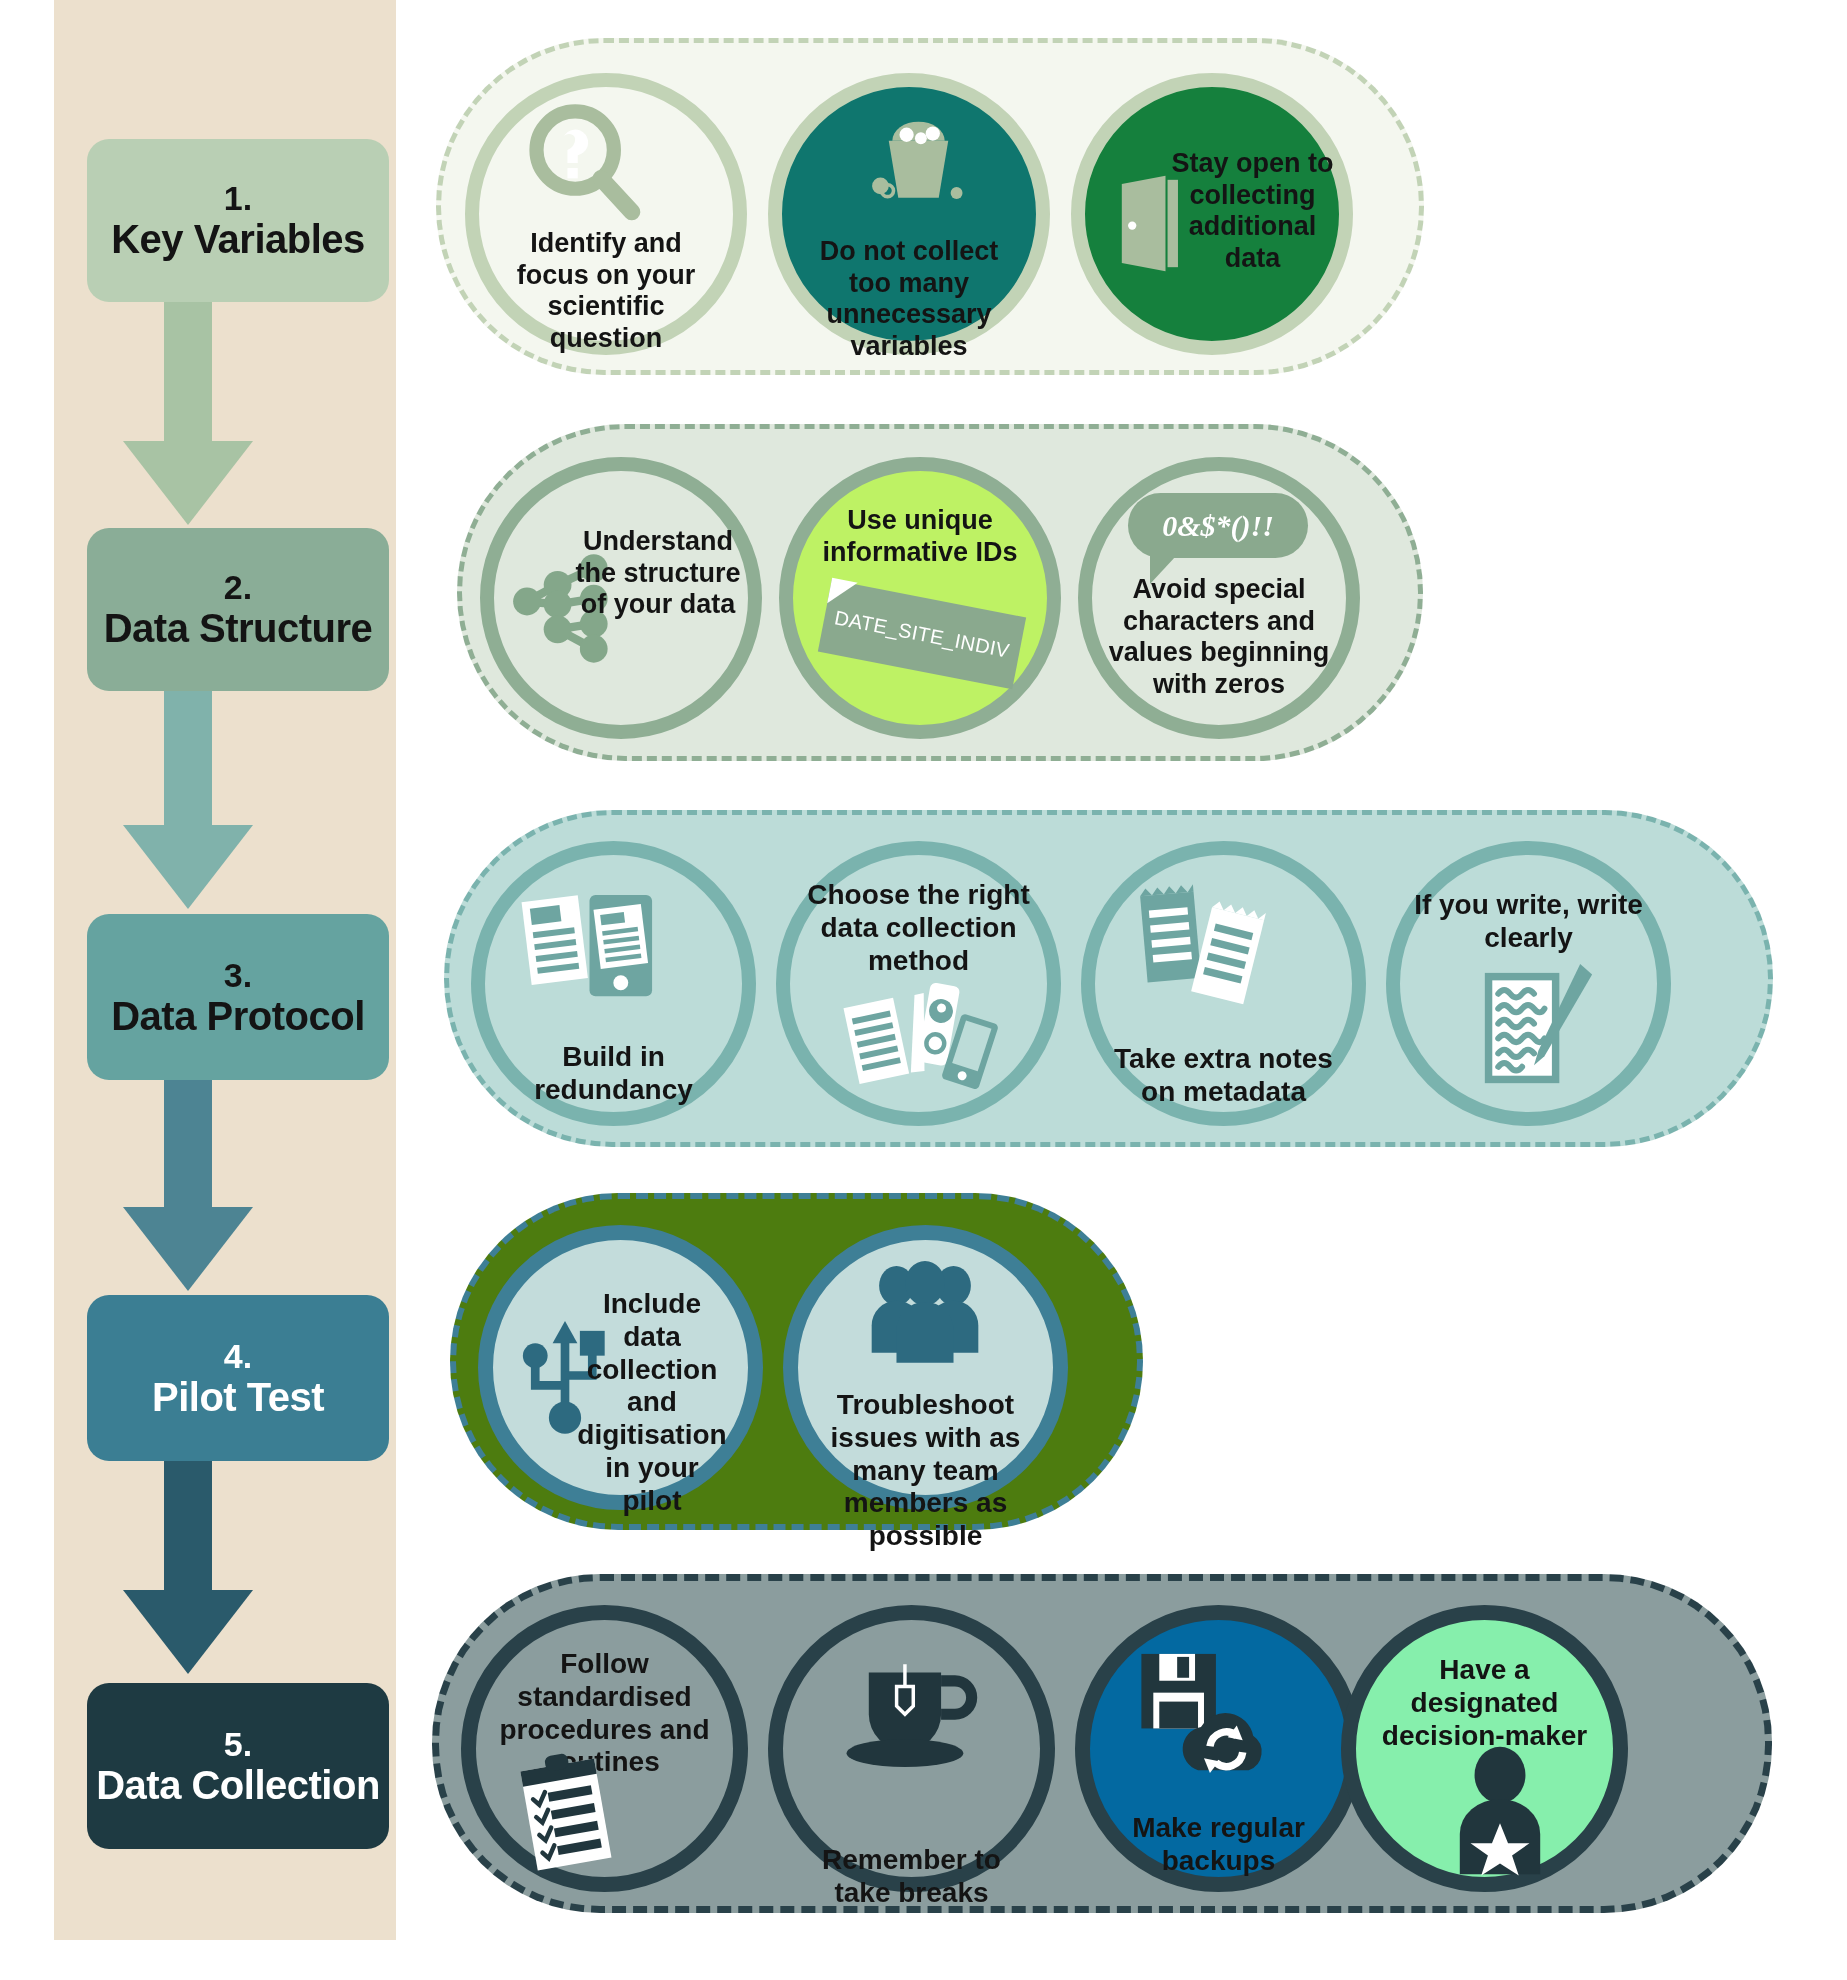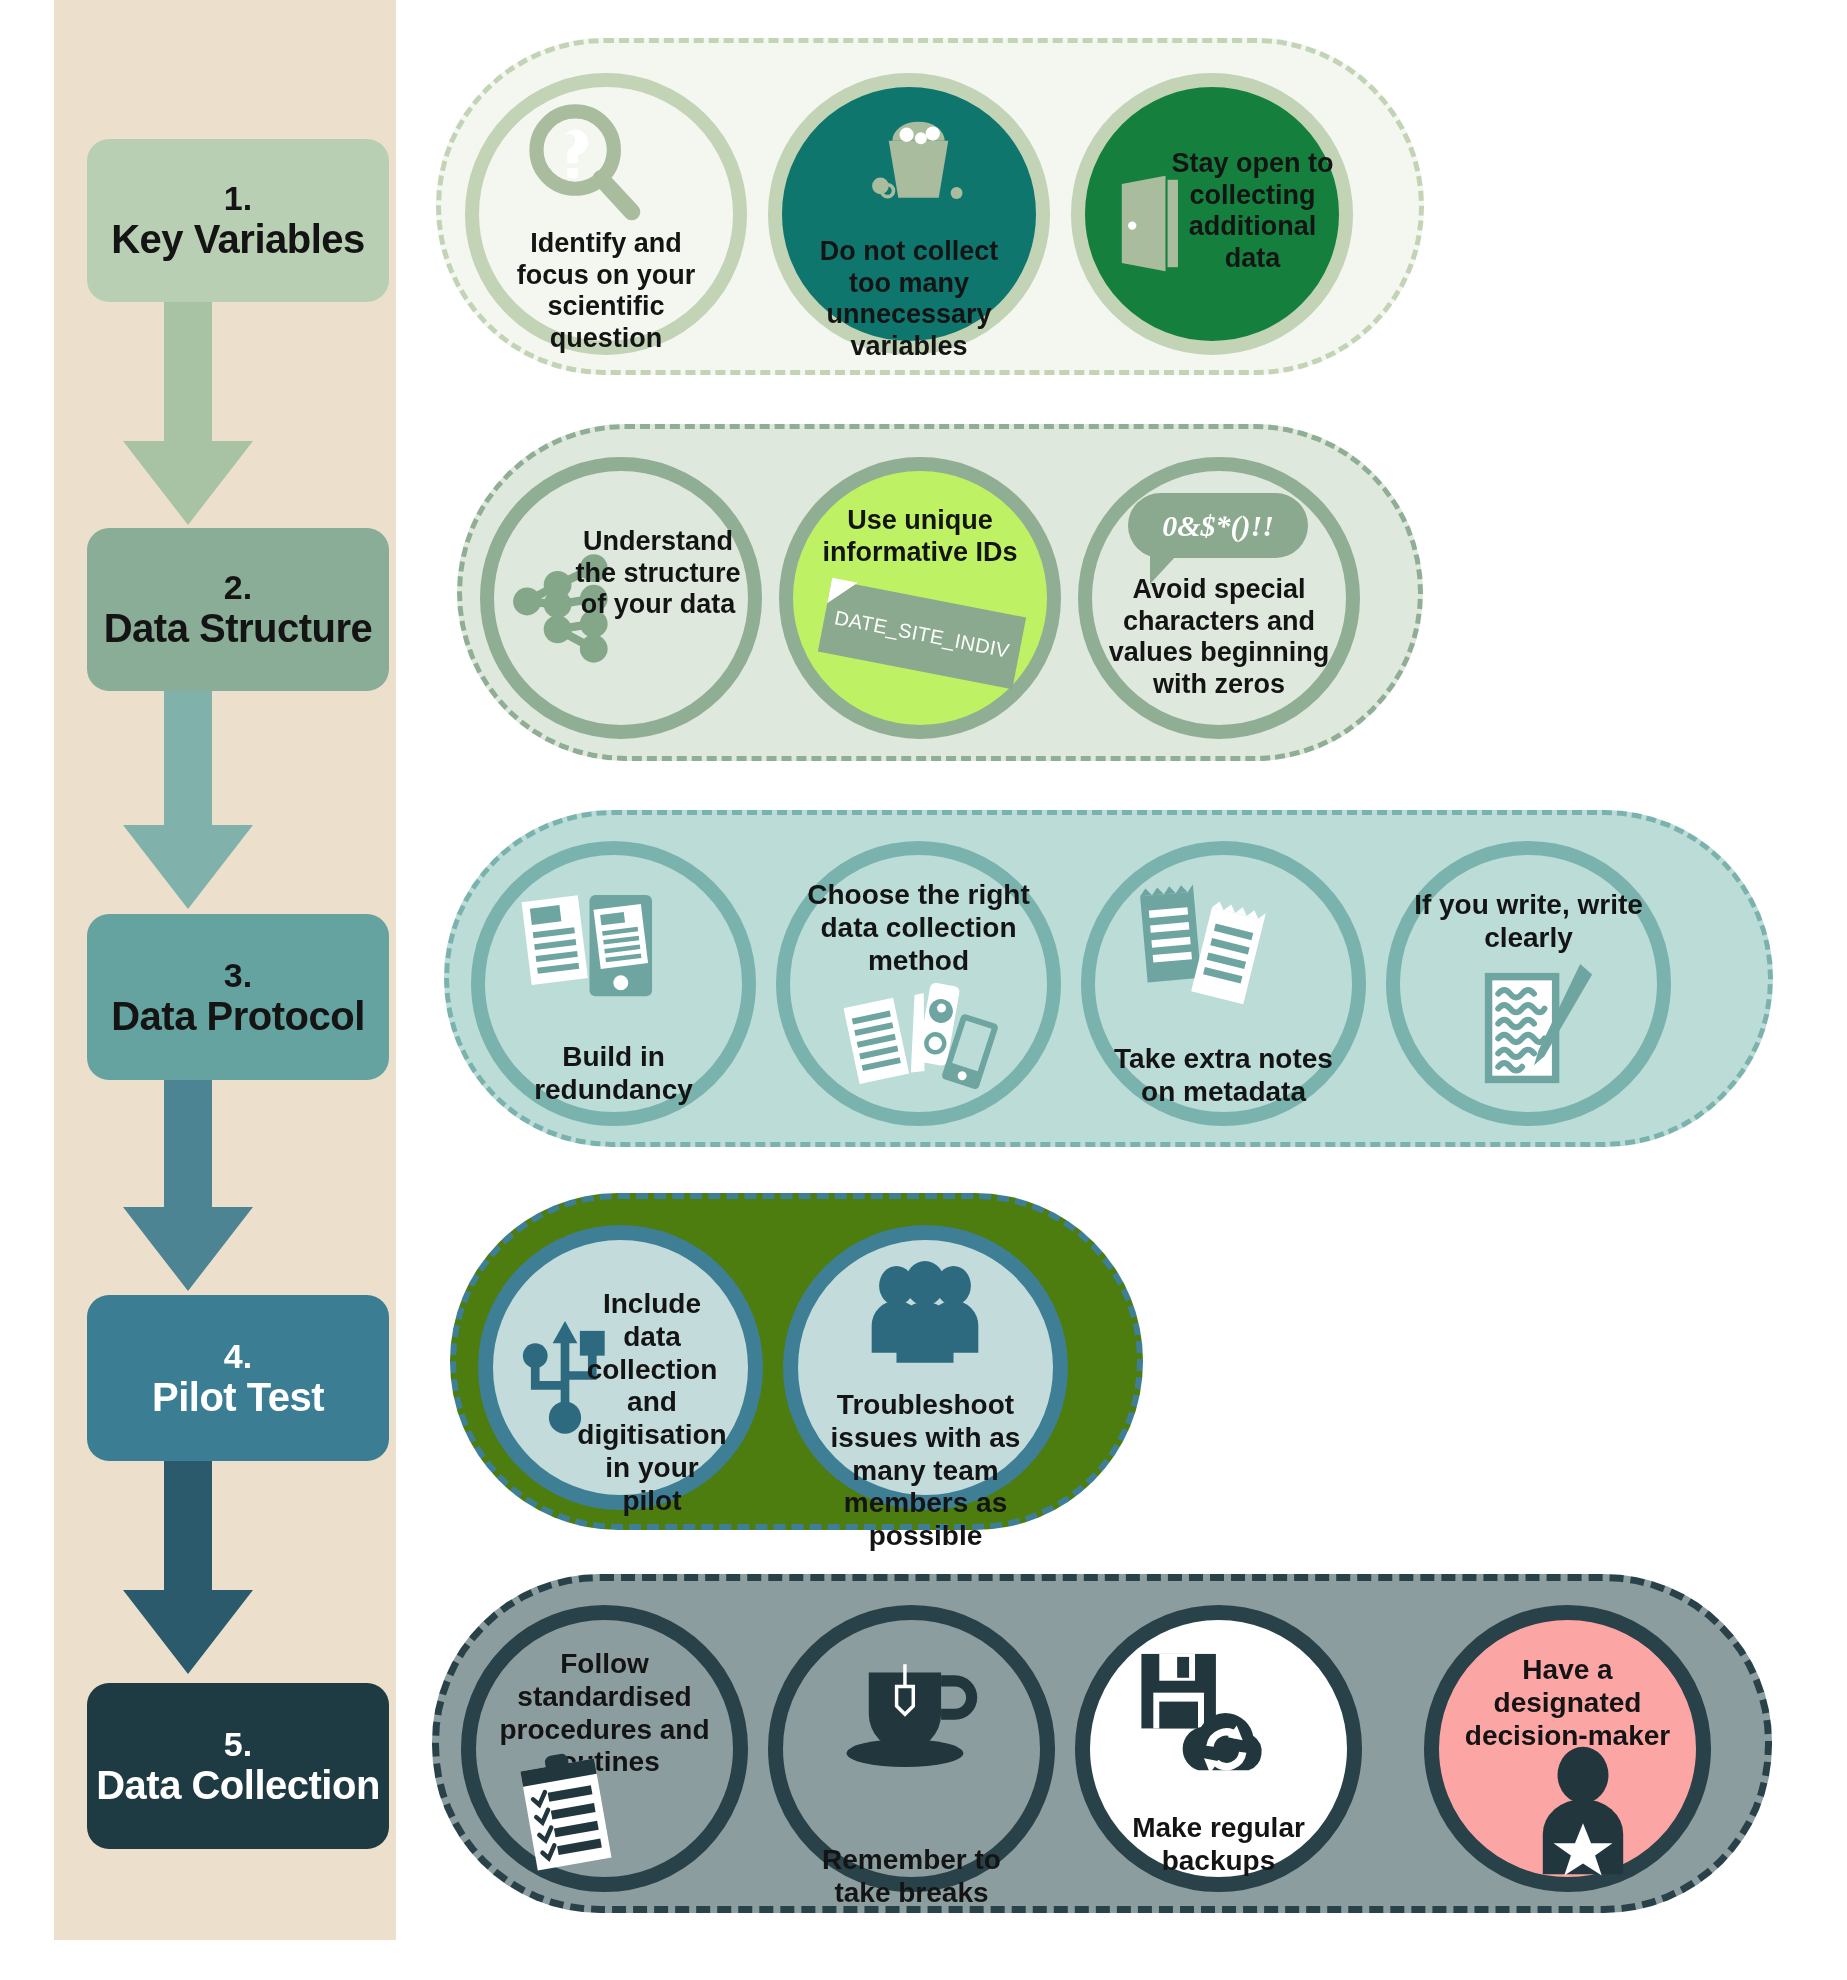--- a/index.html
+++ b/index.html
@@ -332,39 +332,39 @@
     <svg class="ico" viewBox="0 0 100 100" width="153" height="139" style="left:51px;top:22px;">
       <path d="M20 22 h52 v30 a26 26 0 0 1 -52 0 z" fill="#21363d"></path>
       <path d="M72 28 h10 a12 12 0 0 1 0 24 h-10" fill="none" stroke="#21363d" stroke-width="8"></path>
       <ellipse cx="46" cy="80" rx="42" ry="10" fill="#21363d"></ellipse>
       <line x1="46" y1="16" x2="46" y2="32" stroke="#ffffff" stroke-width="2.5"></line>
       <path d="M40 32 h12 v14 l-6 6 l-6 -6 z" fill="none" stroke="#ffffff" stroke-width="2.5"></path>
     </svg>
     <div class="cap" style="top:176px;left:0;margin-top:48px;">Remember to take breaks</div>
   </div>
 
-  <div class="circ" style="left:636px;top:24px;width:287px;height:287px;border:15px solid #294149;background:#ffffff;">
+  <div class="circ" style="left:636px;top:24px;width:287px;height:287px;border:15px solid #294149;background:#0369a1;">
     <svg class="ico" viewBox="0 0 100 100" width="158" height="149" style="left:32px;top:22px;">
       <rect x="10" y="8" width="50" height="50" fill="#21363d"></rect>
       <rect x="22" y="8" width="24" height="18" fill="#ffffff"></rect>
       <rect x="34" y="10" width="8" height="14" fill="#21363d"></rect>
       <rect x="18" y="34" width="34" height="24" fill="#ffffff"></rect>
       <rect x="22" y="40" width="26" height="18" fill="#21363d"></rect>
       <path d="M48 86 a15 15 0 0 1 2 -29 a19 19 0 0 1 35 6 a13 13 0 0 1 -3 23 z" fill="#21363d"></path>
       <g fill="none" stroke="#ffffff" stroke-width="5">
         <path d="M56 70 a11 11 0 0 1 18 -7"></path>
         <path d="M78 74 a11 11 0 0 1 -18 7"></path>
       </g>
       <path d="M74 56 l4 10 l-10 -2 z" fill="#ffffff"></path>
       <path d="M56 88 l-4 -10 l10 2 z" fill="#ffffff"></path>
     </svg>
     <div class="cap" style="top:192px;left:0;">Make regular backups</div>
   </div>
 
-  <div class="circ" style="left:985px;top:24px;width:287px;height:287px;border:15px solid #294149;background:#fca5a5;">
+  <div class="circ" style="left:902px;top:24px;width:287px;height:287px;border:15px solid #294149;background:#86efac;">
     <div class="cap" style="top:34px;left:0;">Have a designated decision-maker</div>
     <svg class="ico" viewBox="0 0 100 100" width="134" height="139" style="left:77px;top:123px;">
       <ellipse cx="50" cy="22" rx="19" ry="21" fill="#21363d"></ellipse>
       <path d="M20 96 v-30 a30 26 0 0 1 60 0 v30 z" fill="#21363d"></path>
       <path d="M50 58 L56 73 L72 73 L59 82 L64 97 L50 88 L36 97 L41 82 L28 73 L44 73 Z" fill="#ffffff"></path>
     </svg>
   </div>
 </div>
 
 

